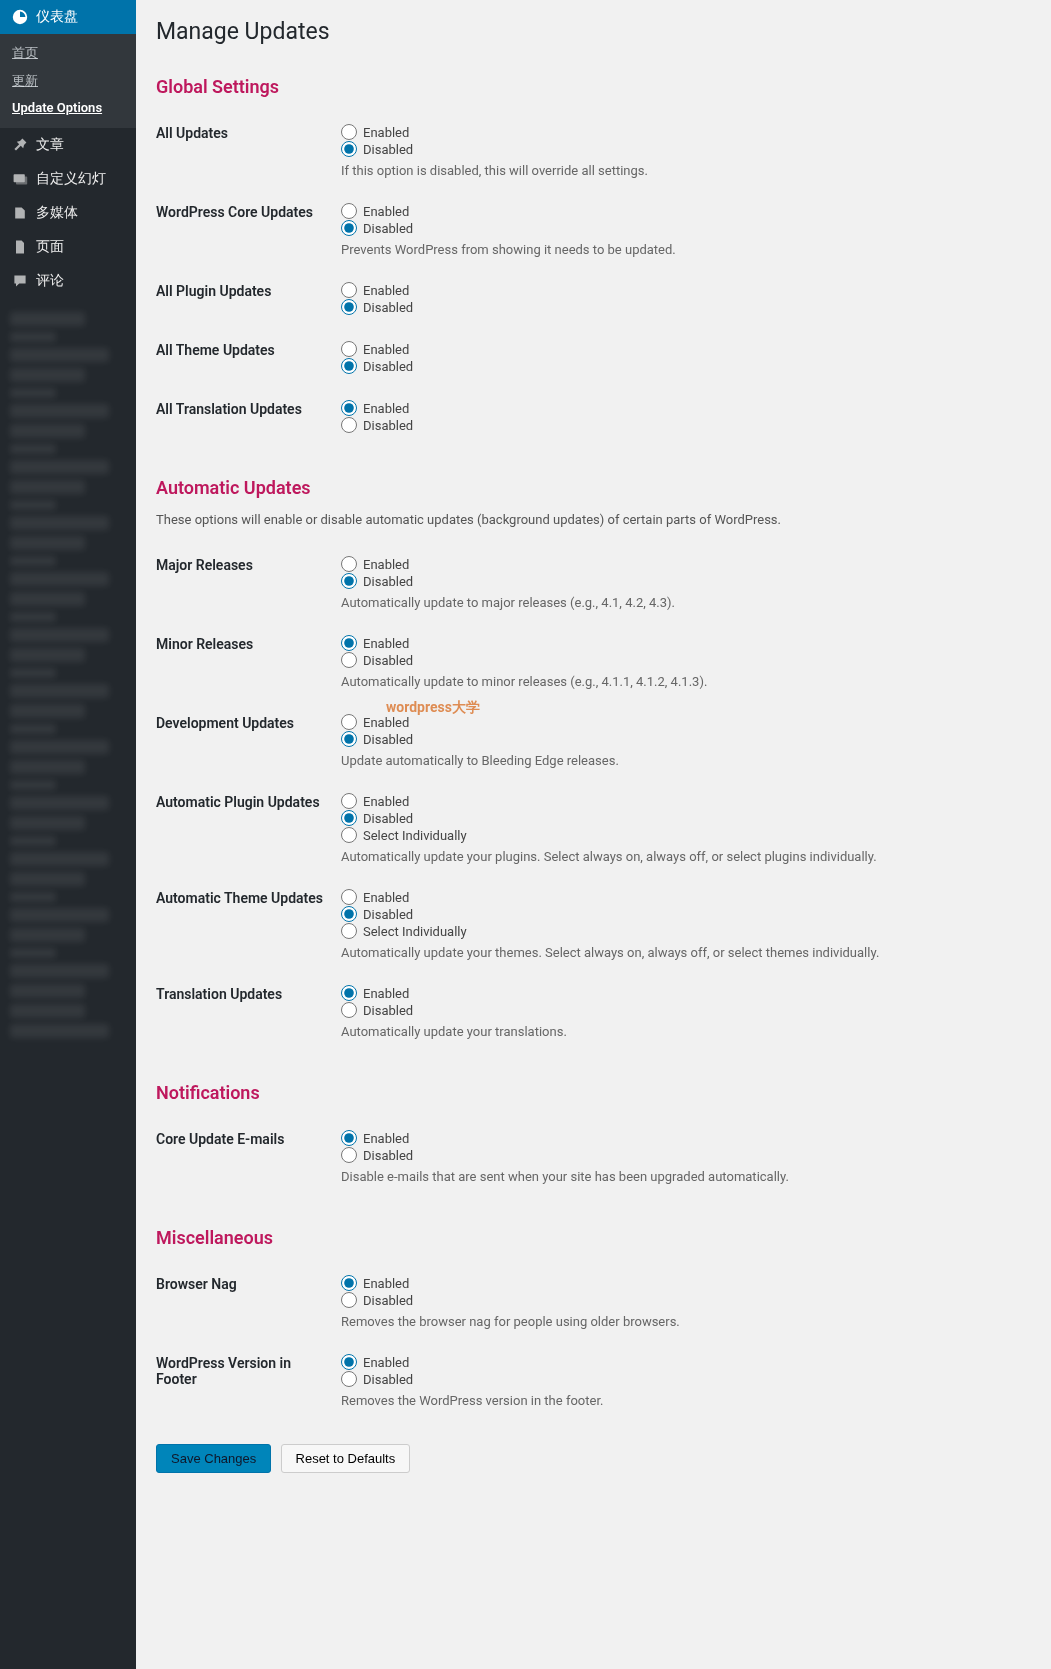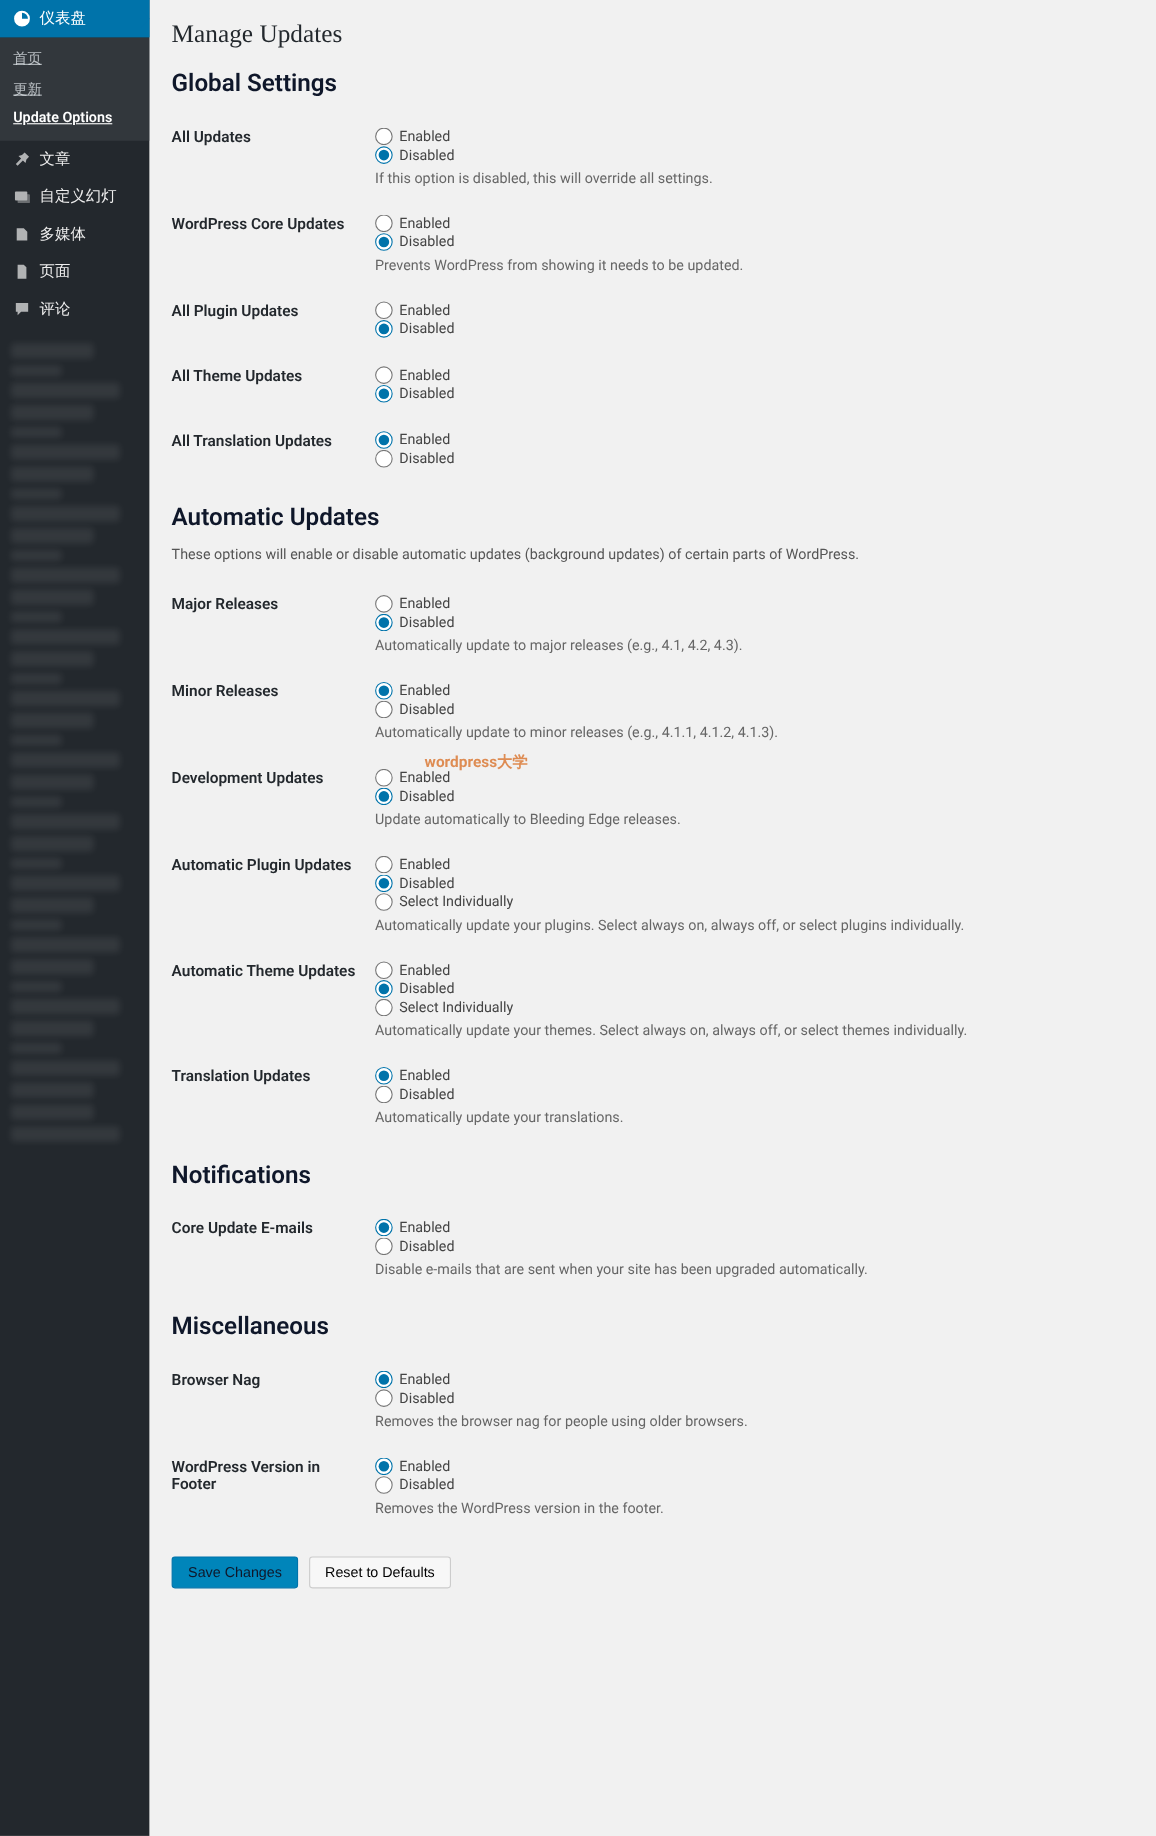--- a/index.html
+++ b/index.html
@@ -16,22 +16,22 @@
 .sidebar-sub { padding: 5px 0 8px; background: #32373c; }
 .sidebar-sub-item { padding: 5px 12px; font-size: 13px; color: rgba(240,245,250,0.7); cursor: pointer; text-decoration: underline; }
 .sidebar-sub-item.current { color: #fff; font-weight: 600; }
 .sidebar-blur { padding: 8px 10px; }
 .sidebar-blur .blur-row { height: 14px; background: rgba(255,255,255,0.08); margin: 6px 0; border-radius: 3px; filter: blur(3px); }
 .sidebar-blur .blur-row.sm { width: 40%; height: 10px; }
 .sidebar-blur .blur-row.md { width: 65%; }
 .sidebar-blur .blur-row.lg { width: 85%; }
 
 .main { flex: 1; padding: 10px 20px 40px; background: #f1f1f1; }
-h1 { font-size: 23px; font-weight: 400; color: #23282d; margin: 8px 0 20px; font-family: Liberation Serif, serif; }
-h2 { font-size: 22px; font-weight: 600; color: #0f172a; margin: 20px 0 14px; }
+h1 { font-size: 23px; font-weight: 400; color: #23282d; margin: 8px 0 20px; }
+h2 { font-size: 18px; font-weight: 600; color: #be185d; margin: 31px 0 14px; }
 
 .tabs { border-bottom: 1px solid #ccc; margin-bottom: 12px; }
 .tab { display: inline-block; padding: 7px 14px; background: #e5e5e5; border: 1px solid #ccc; border-bottom: none; margin-right: 2px; margin-bottom: -1px; cursor: pointer; font-size: 14px; color: #555; }
 .tab.active { background: #f1f1f1; border-bottom: 1px solid #f1f1f1; font-weight: 600; color: #000; }
 
 .intro { font-size: 13px; color: #555; margin: 8px 0 16px; }
 
 .form-table { width: 100%; }
 .form-row { display: flex; align-items: flex-start; padding: 12px 0; }
 .form-label { width: 185px; font-weight: 600; font-size: 14px; color: #23282d; padding-right: 10px; padding-top: 2px; }

